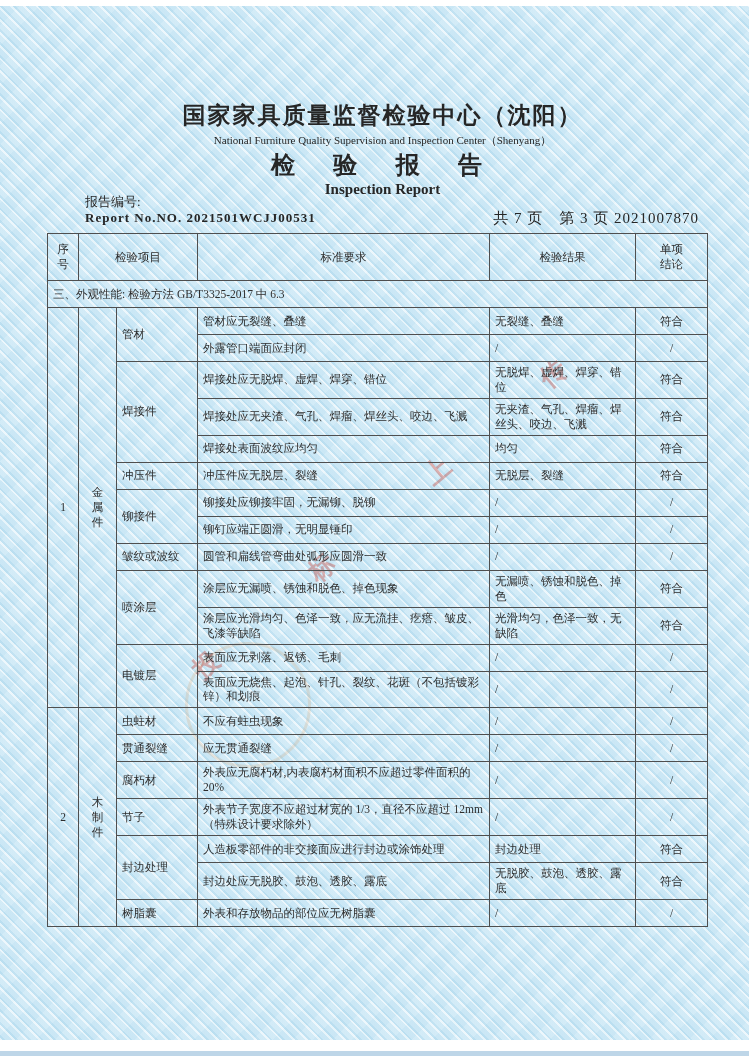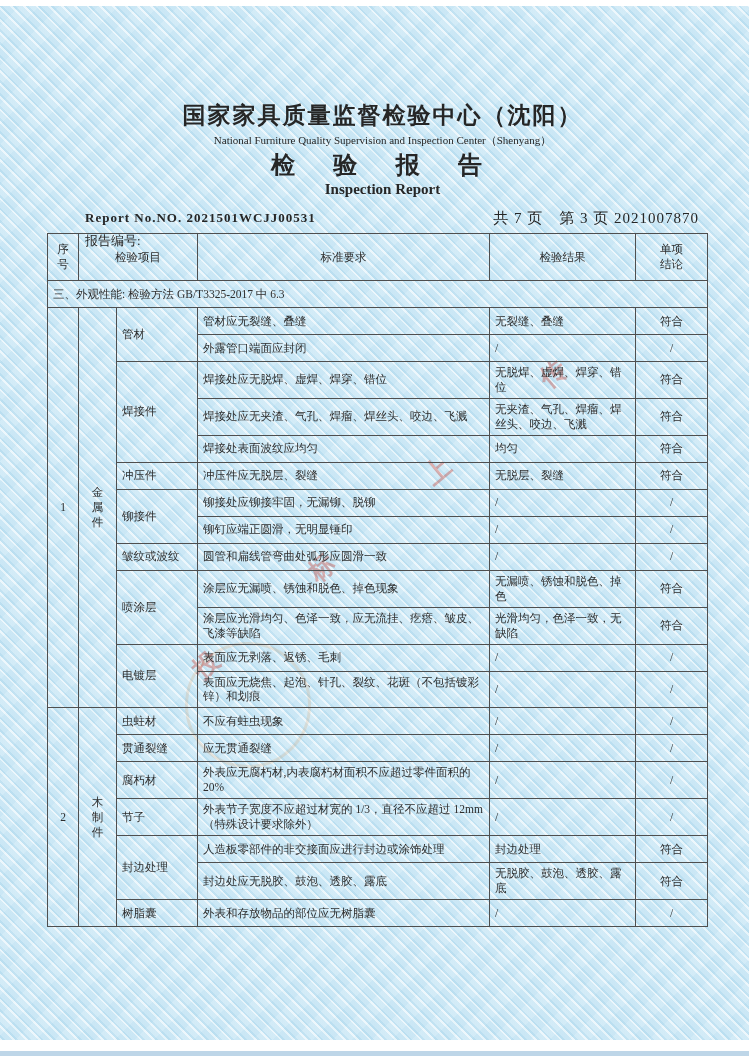--- a/index.html
+++ b/index.html
@@ -24,21 +24,21 @@
     position:absolute;left:0;bottom:0;width:100%;height:5px;
     background:#bed6e8;
   }
   .hdr{position:absolute;left:8px;width:749px;text-align:center;color:#262626;}
   .org-cn{top:100px;font-family:"Liberation Sans","DejaVu Sans",sans-serif;
     font-size:23px;font-weight:bold;letter-spacing:2px;}
   .org-en{top:133px;font-size:11px;}
   .title-cn{top:149px;font-family:Liberation Mono, monospace;
     font-size:24px;font-weight:bold;letter-spacing:12px;}
   .title-en{top:181px;font-size:15px;font-weight:bold;}
-  .rpt-label{position:absolute;left:85px;top:193px;font-size:13px;color:#262626;margin-top:39px;}
+  .rpt-label{position:absolute;left:85px;top:193px;font-size:13px;color:#262626;}
   .rpt-no{position:absolute;left:85px;top:210px;font-size:13px;color:#262626;letter-spacing:1px;font-weight:bold;}
   .pagination{position:absolute;right:50px;top:209px;font-size:15px;color:#262626;letter-spacing:1px;}
 
   table.report{
     position:absolute;left:47px;top:233px;width:660px;
     border-collapse:collapse;table-layout:fixed;
     font-size:11.5px;color:#2e2e2e;
   }
   table.report th, table.report td{
     border:1px solid #4f4f4f;

